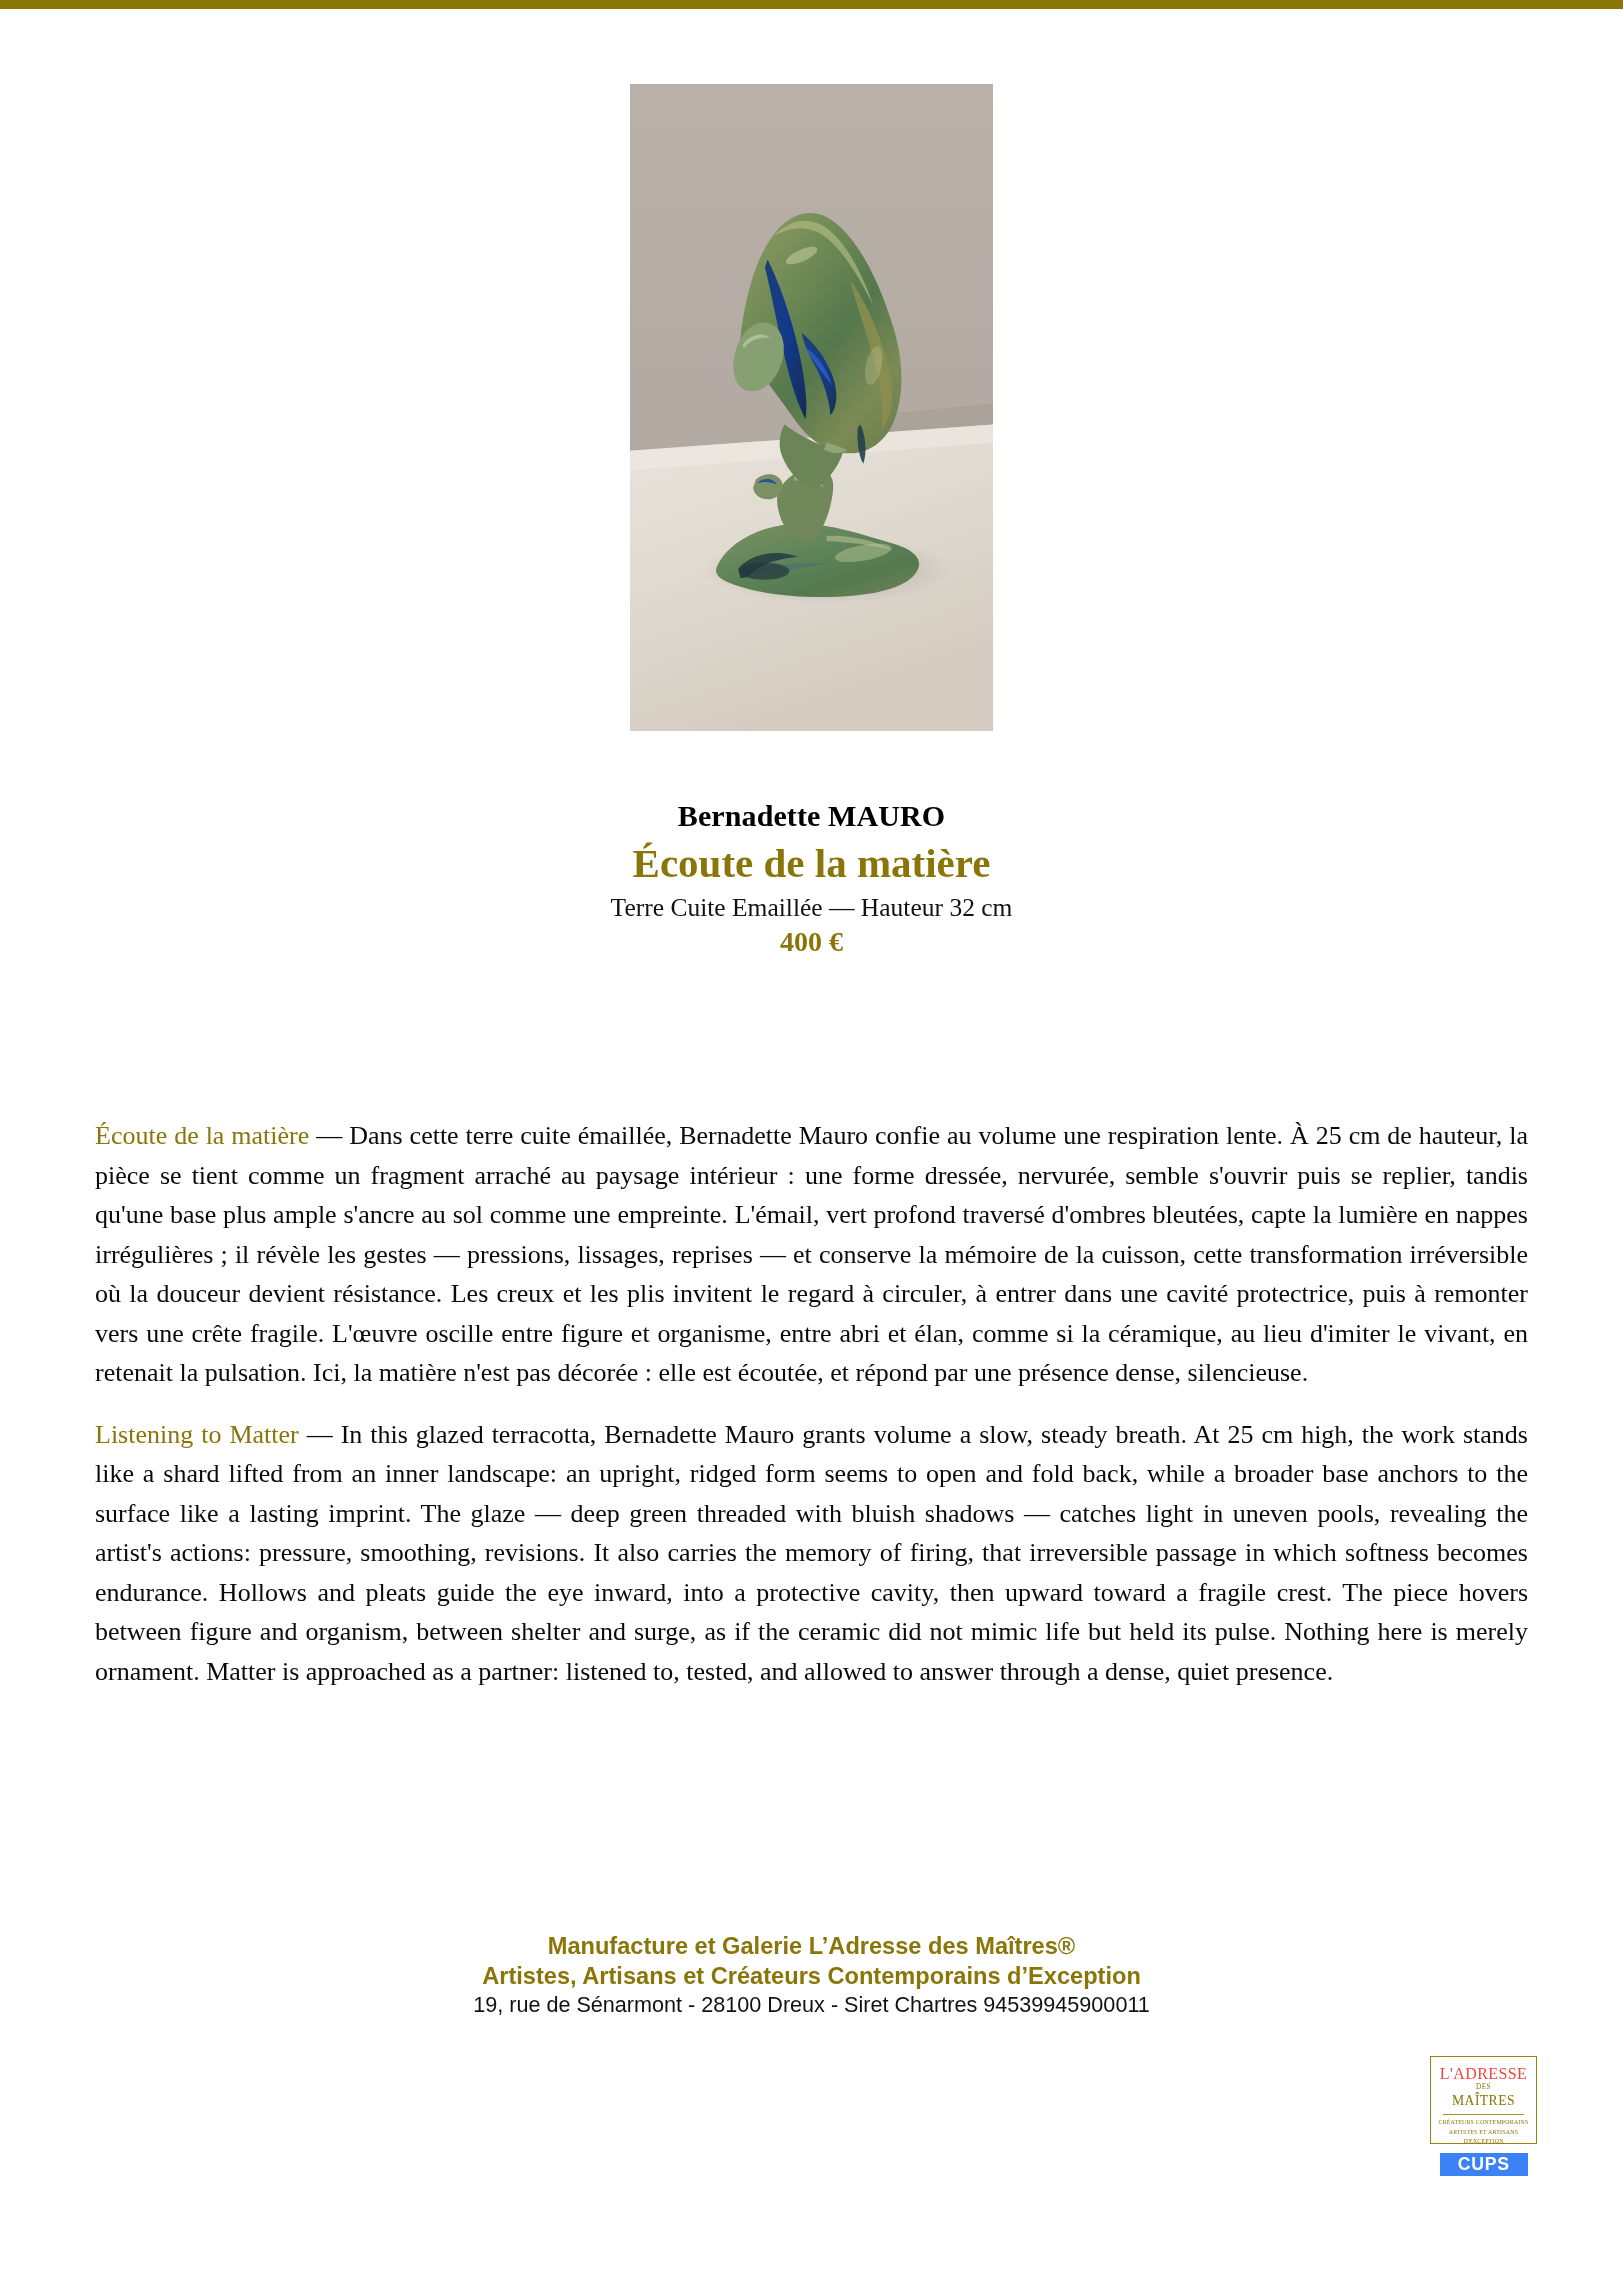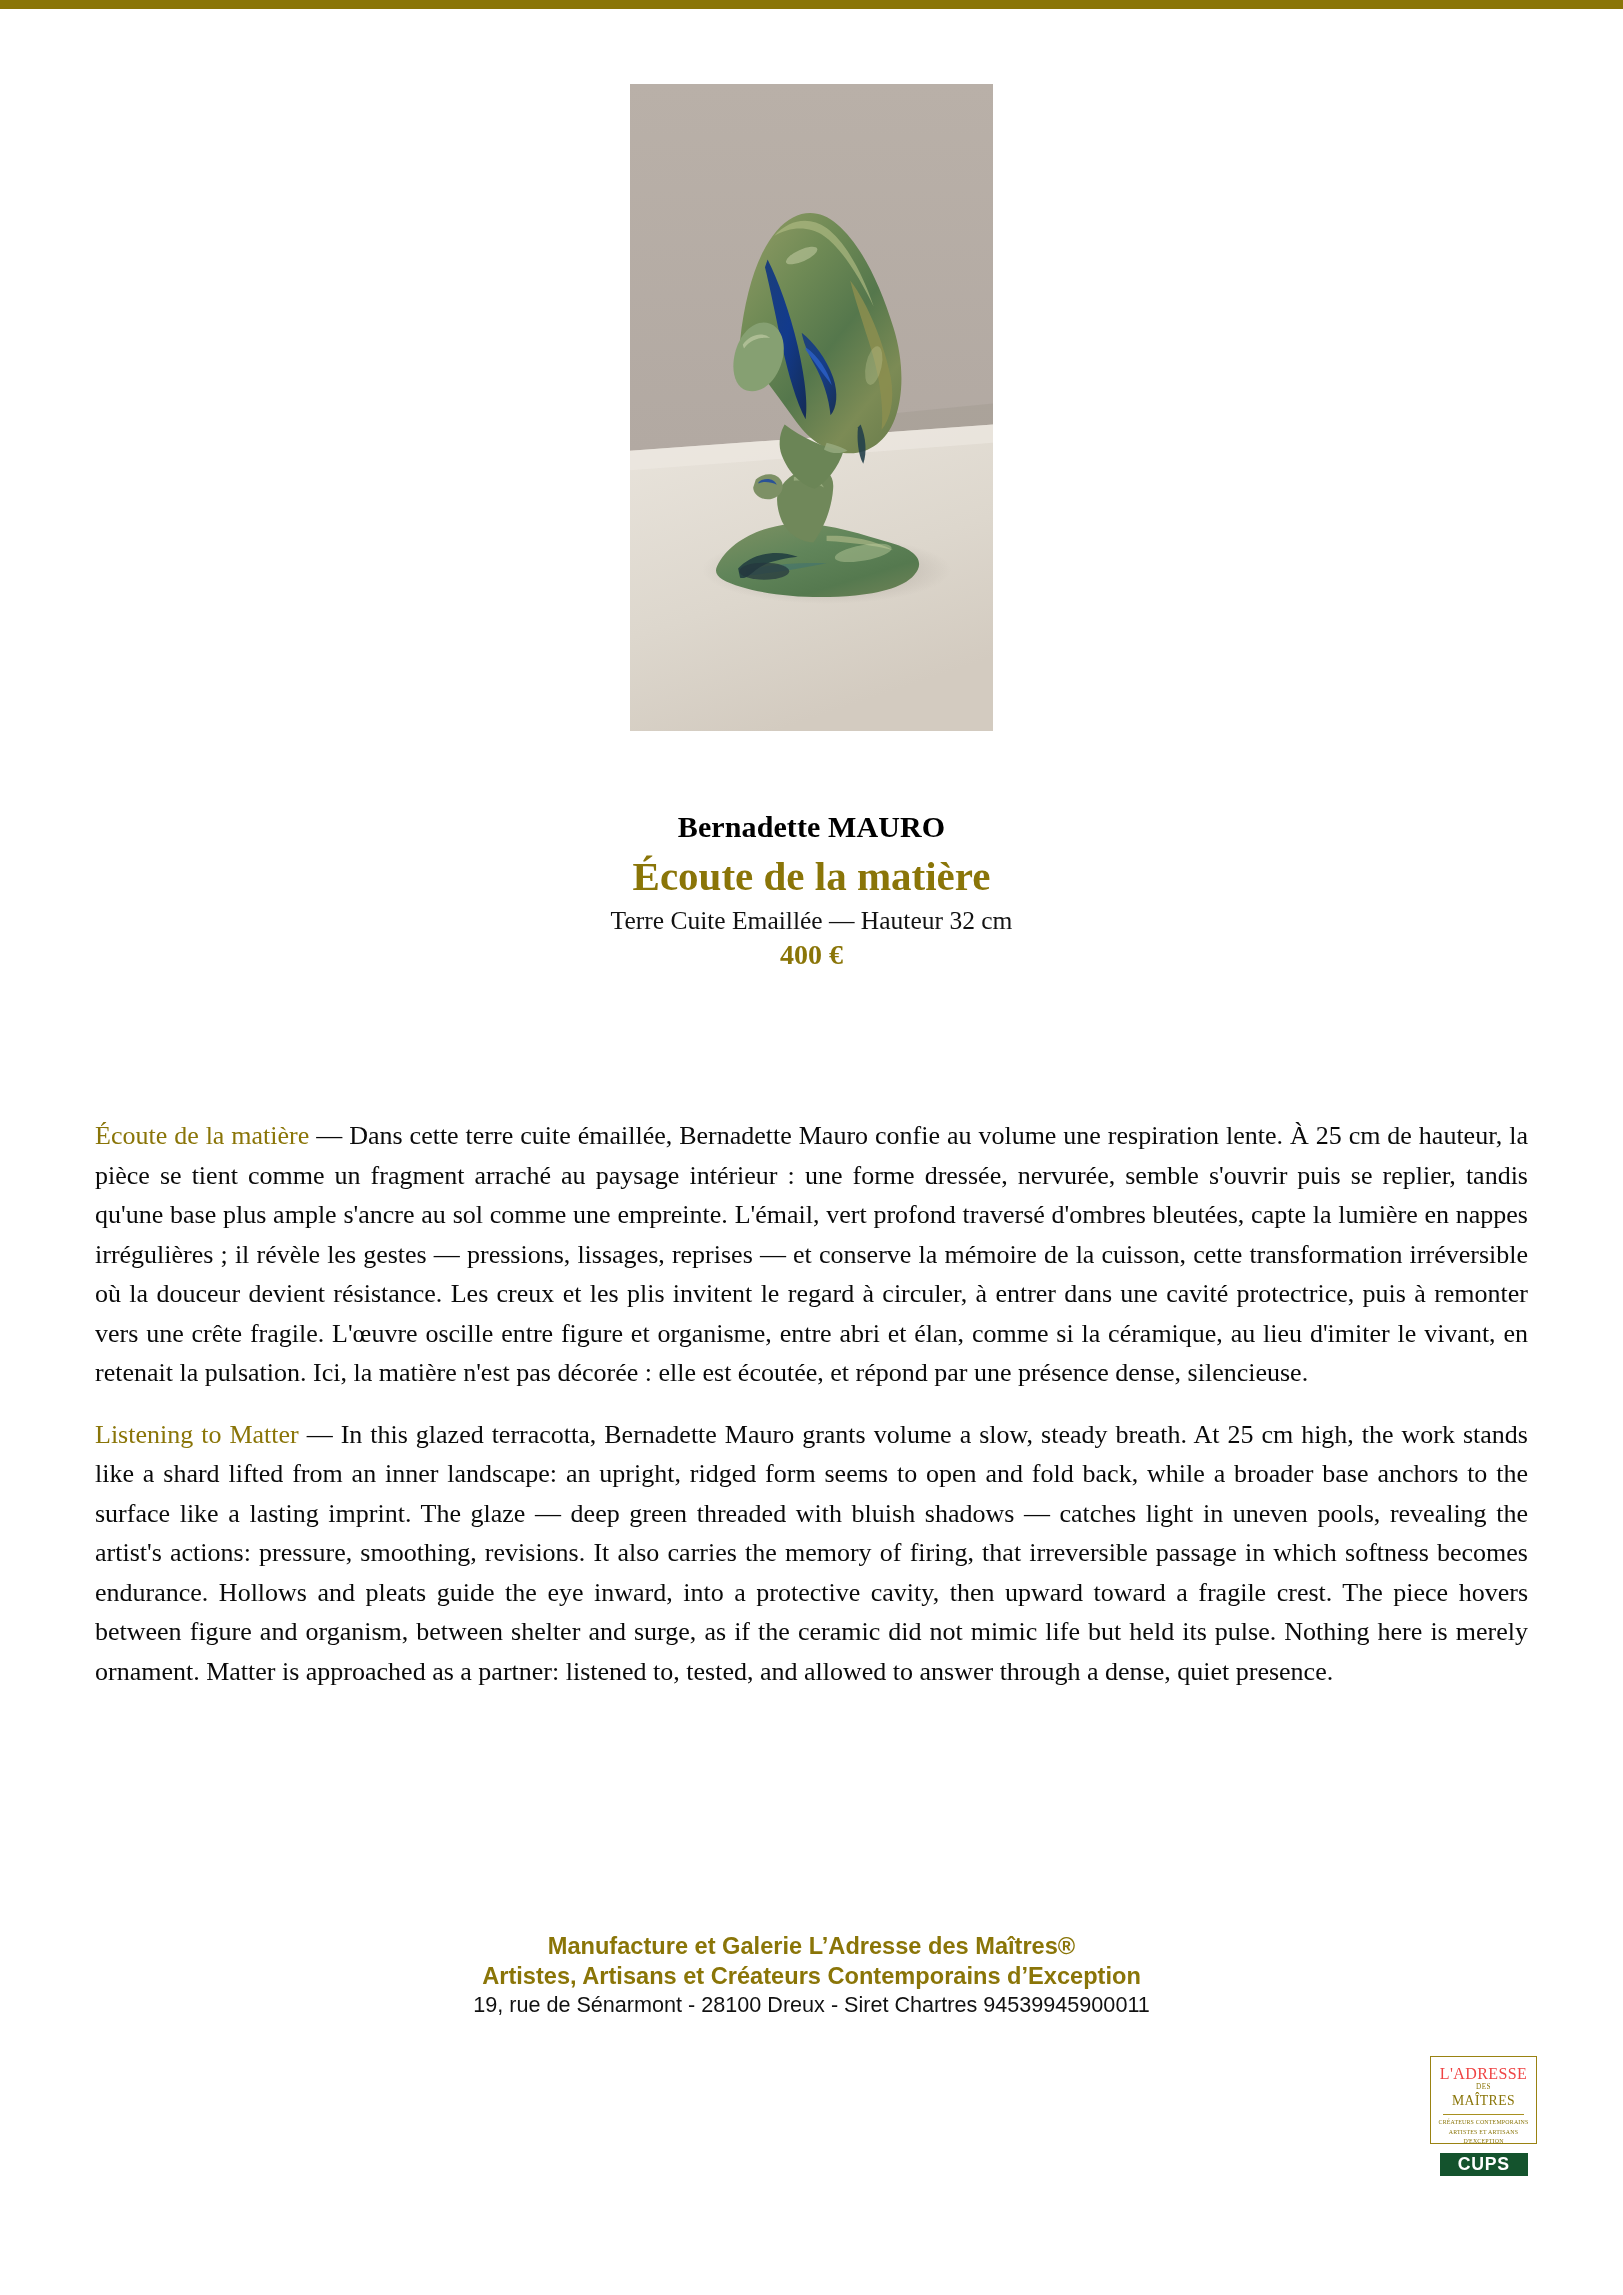--- a/index.html
+++ b/index.html
@@ -43,21 +43,21 @@
     width: 1623px;
     text-align: center;
   }
   .artist-name {
     font-family: "Liberation Serif", serif;
     font-weight: bold;
     font-size: 30px;
     color: #000000;
     letter-spacing: 0.1px;
     line-height: 1.05;
-    margin: 11px;
+    margin: 0;
   }
   .artwork-title {
     font-family: "Liberation Serif", serif;
     font-weight: bold;
     font-size: 41px;
     color: #8a7508;
     line-height: 1.12;
     margin: 9.2px 0 0 0;
   }
   .artwork-medium {
@@ -180,21 +180,21 @@
     font-size: 5.9px;
     color: #8a7508;
     letter-spacing: 0.2px;
     line-height: 1.62;
   }
   .cups-badge {
     margin-top: 8.5px;
     margin-left: 9.8px;
     width: 88px;
     height: 23.6px;
-    background: #14532d;
+    background: #3b82f6;
     color: #ffffff;
     font-family: "Liberation Sans", sans-serif;
     font-weight: bold;
     font-size: 17.7px;
     letter-spacing: 0.8px;
     display: flex;
     align-items: center;
     justify-content: center;
   }
 </style>

